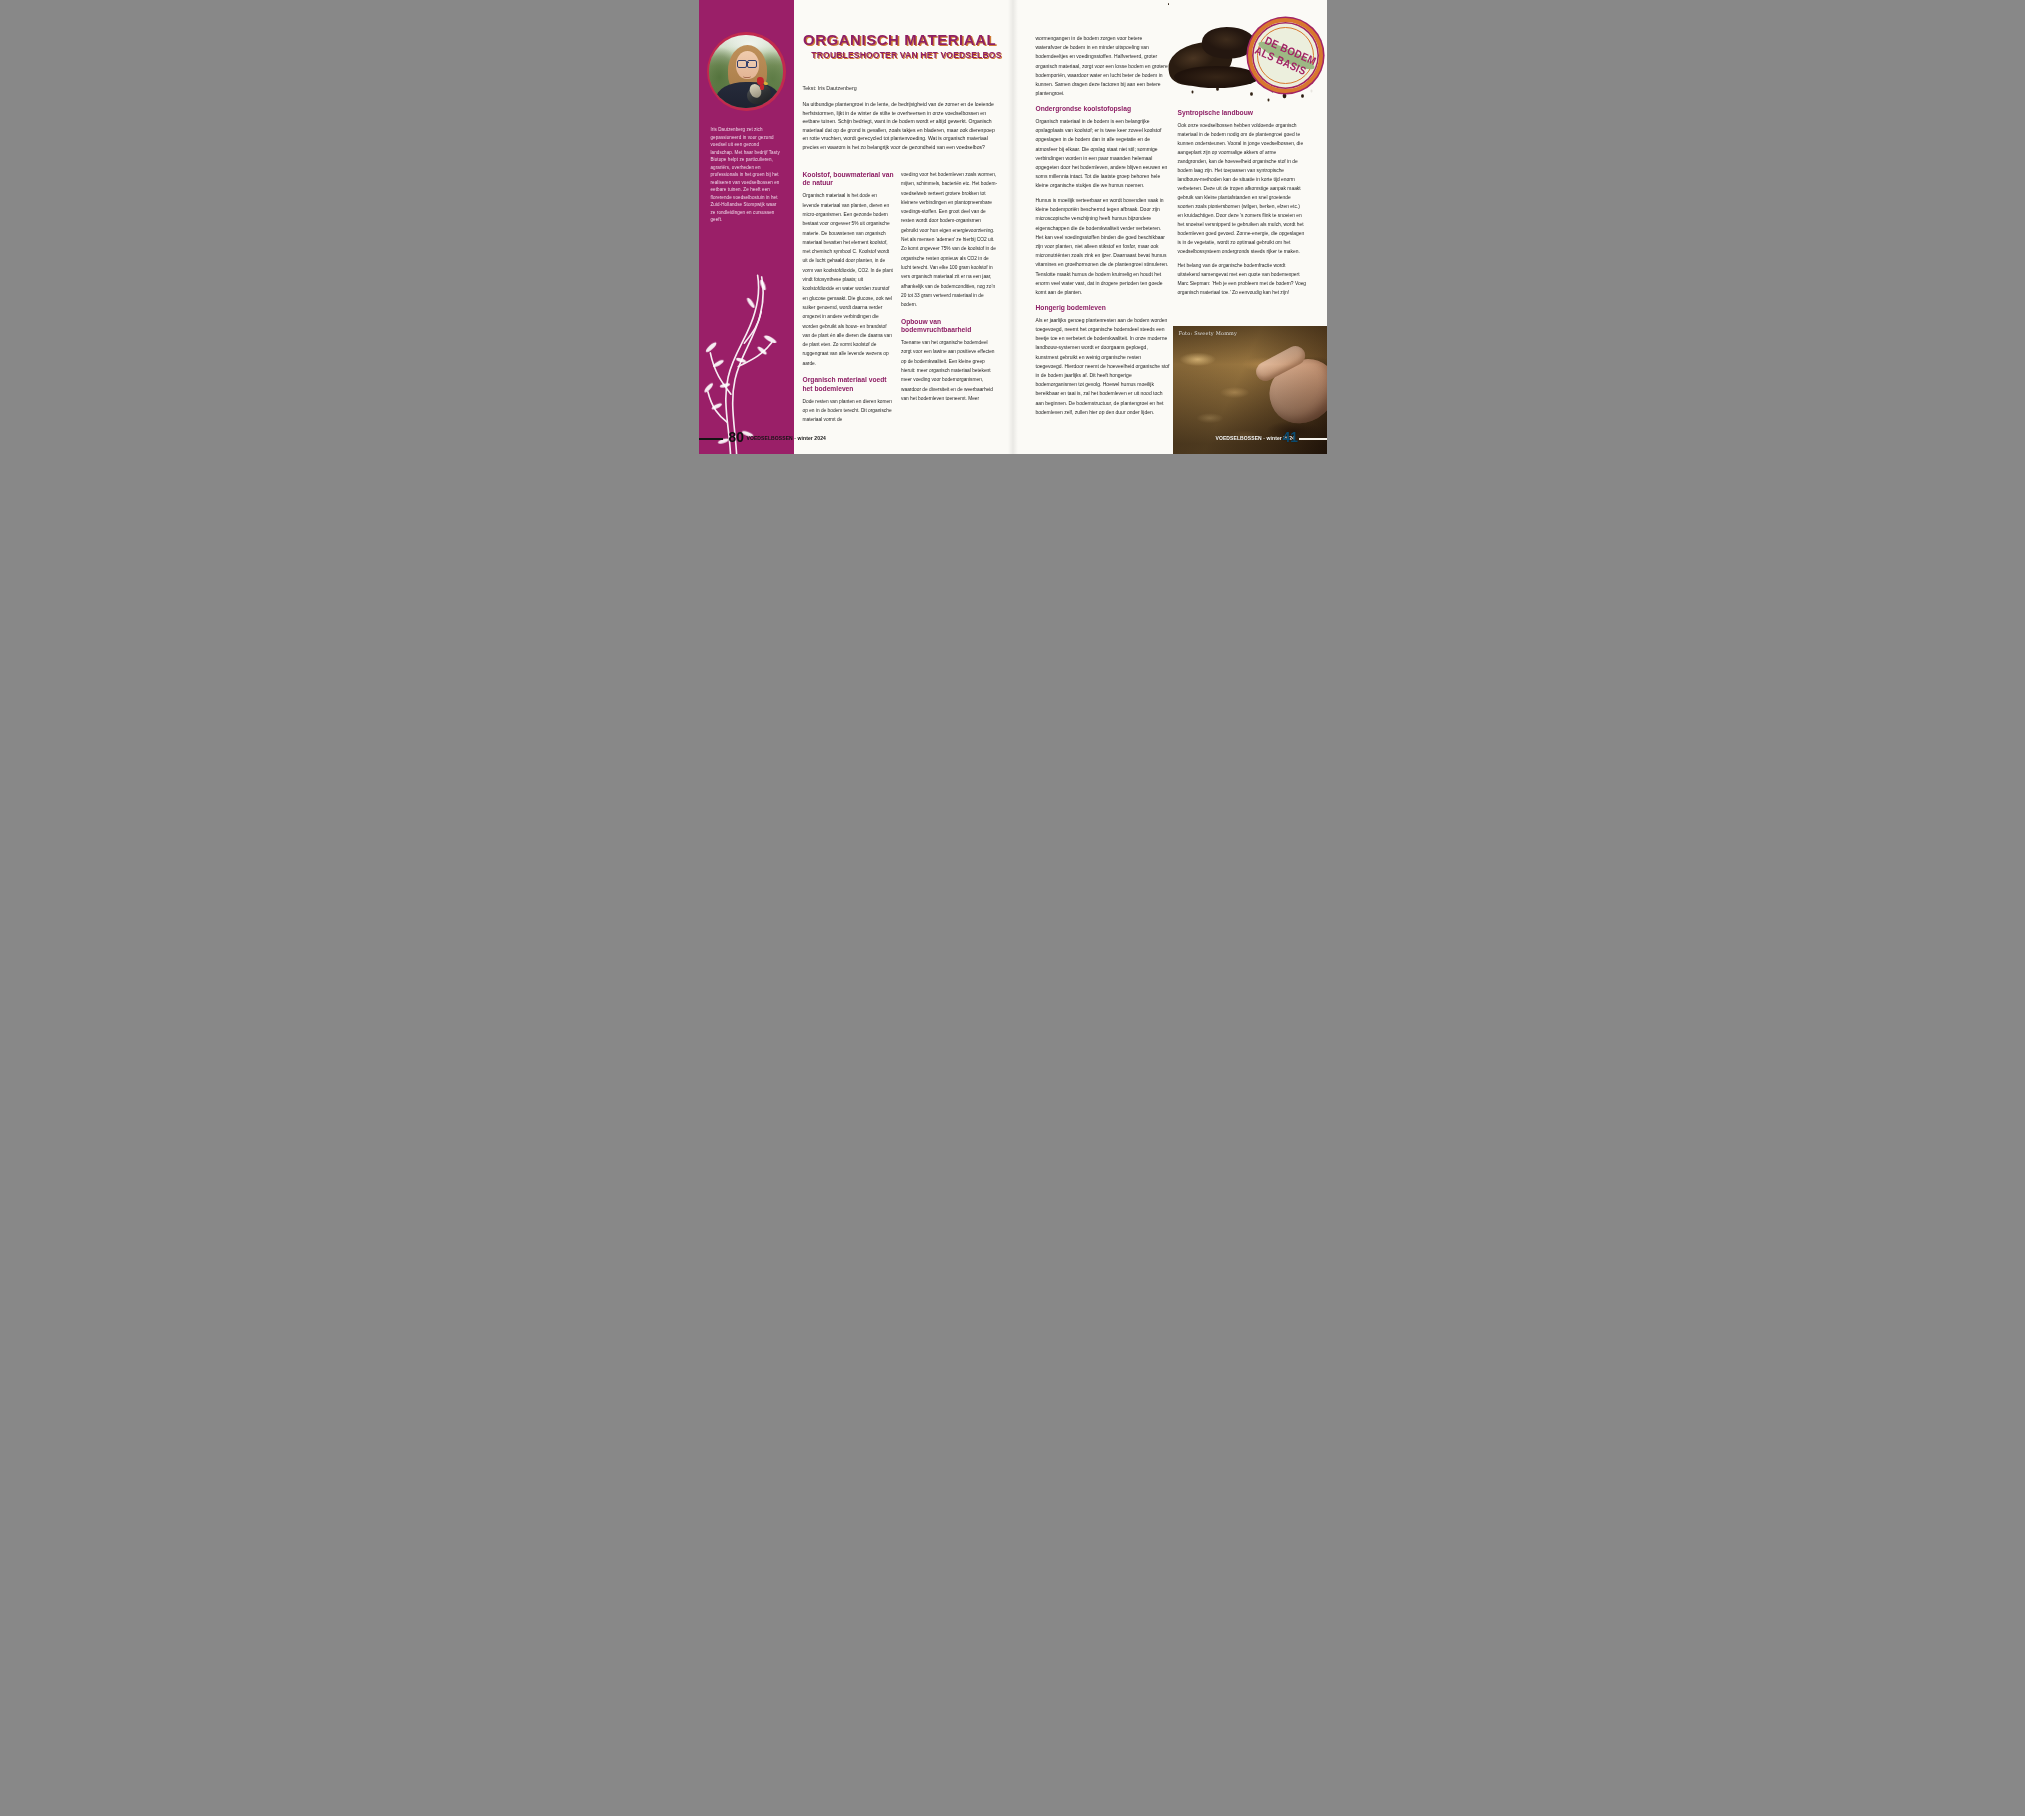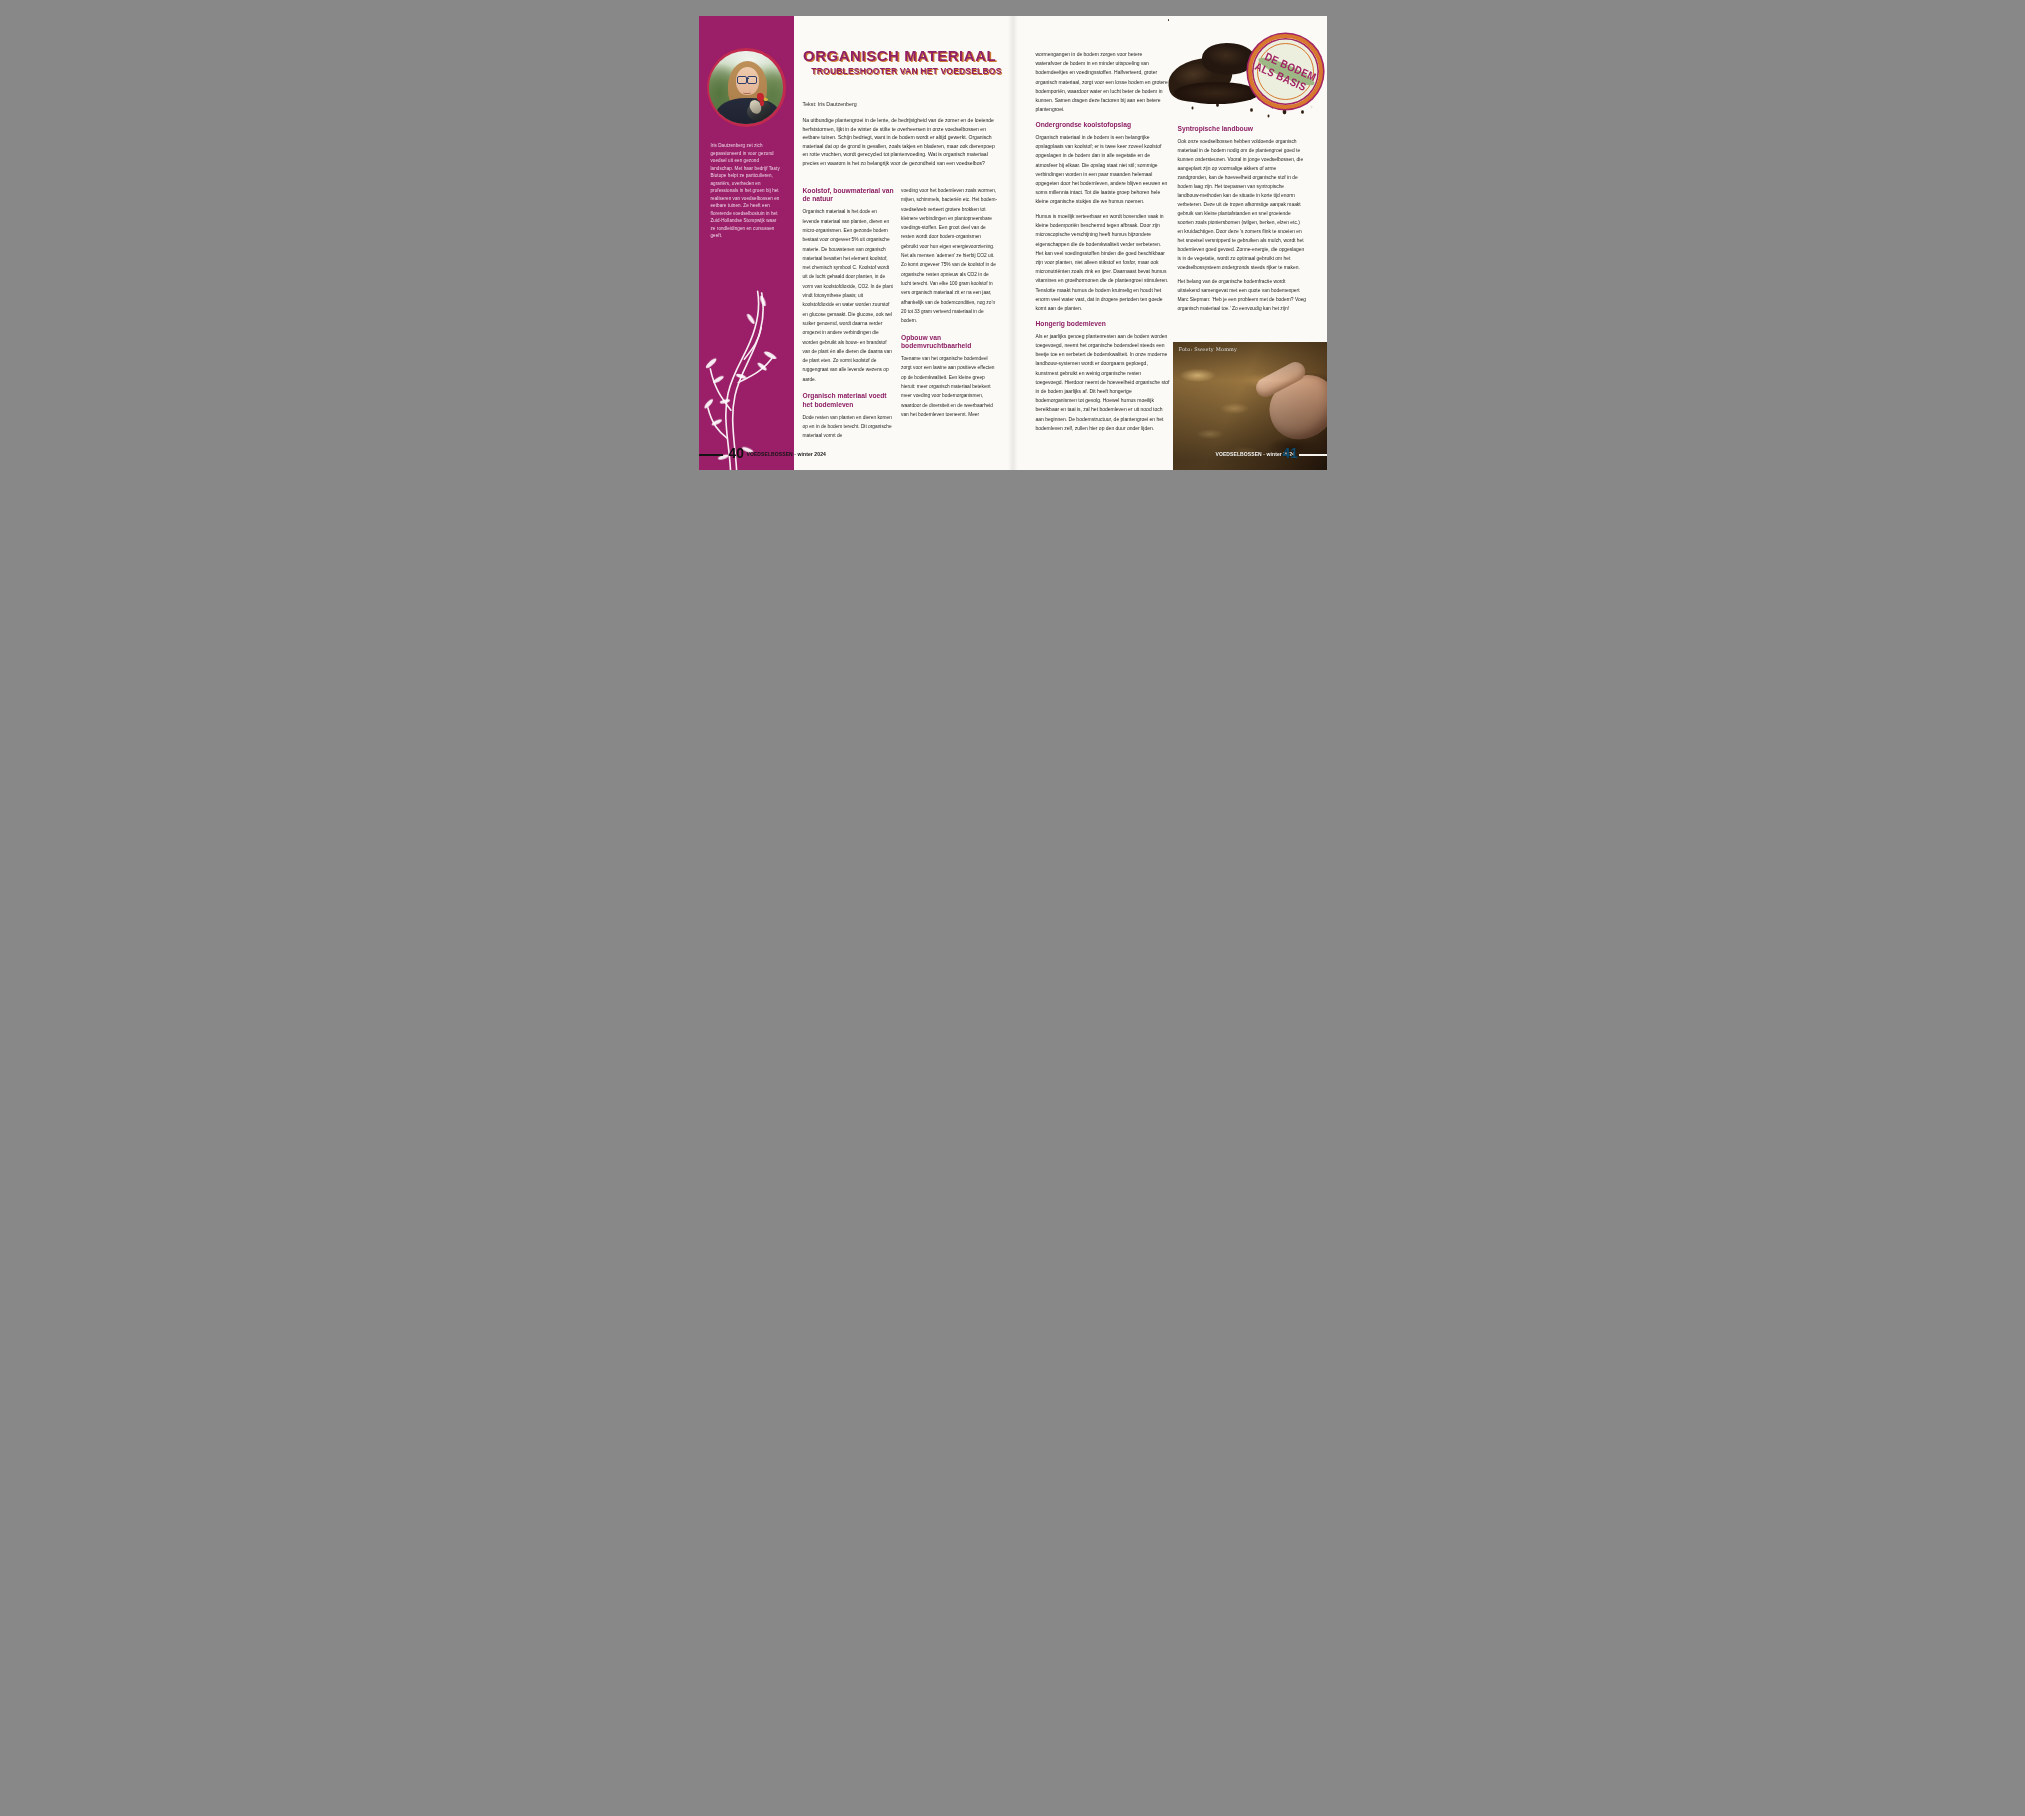--- a/index.html
+++ b/index.html
@@ -1,16 +1,16 @@
 <!DOCTYPE html>
 <html style="font-size:6.5px"><head>
 <meta charset="utf-8">
 <style>
   html,body{margin:0;padding:0;background:#888;}
-  .spread{position:relative;width:628px;height:454px;margin:16px auto;background:#FBFAF6;overflow:hidden;
+  .spread{position:relative;width:628px;height:454px;margin:0 auto;background:#FBFAF6;overflow:hidden;
           font-family:"Liberation Sans",sans-serif;color:#1F1F1F;}
   
   .fold{position:absolute;left:309px;top:0;width:10.5px;height:100%;
         background:linear-gradient(to right,rgba(0,0,0,0),rgba(0,0,0,0.07) 50%,rgba(0,0,0,0));}
   
   .sidebar{position:absolute;left:0;top:0;width:95px;height:454px;background:#9A1F68;}
   .portrait{position:absolute;left:8px;top:32px;width:79px;height:79px;border-radius:50%;
             background:#C12A4E;}
   .portrait .photo{position:absolute;inset:2.8px;border-radius:50%;overflow:hidden;
             background:linear-gradient(180deg,#E9EFE8 0%,#D4E0CC 16%,#8FA770 42%,#6B8A52 75%,#57743F 100%);}
@@ -234,20 +234,20 @@
   </div>
 
   <div class="mulch">
     <div class="hand"></div>
     <div class="finger"></div>
     <div class="vignette"></div>
   </div>
   <div class="credit">Foto: Sweety Mommy</div>
 
   <div class="footer-rule-left"></div>
-  <div class="folio-left">40</div>
+  <div class="folio-left">80</div>
   <div class="mag-left">VOEDSELBOSSEN - winter 2024</div>
   <div class="mag-right">VOEDSELBOSSEN - winter 2024</div>
   <div class="folio-right">41</div>
   <div class="footer-rule-right"></div>
 
 </div>
 
 
 </body></html>

